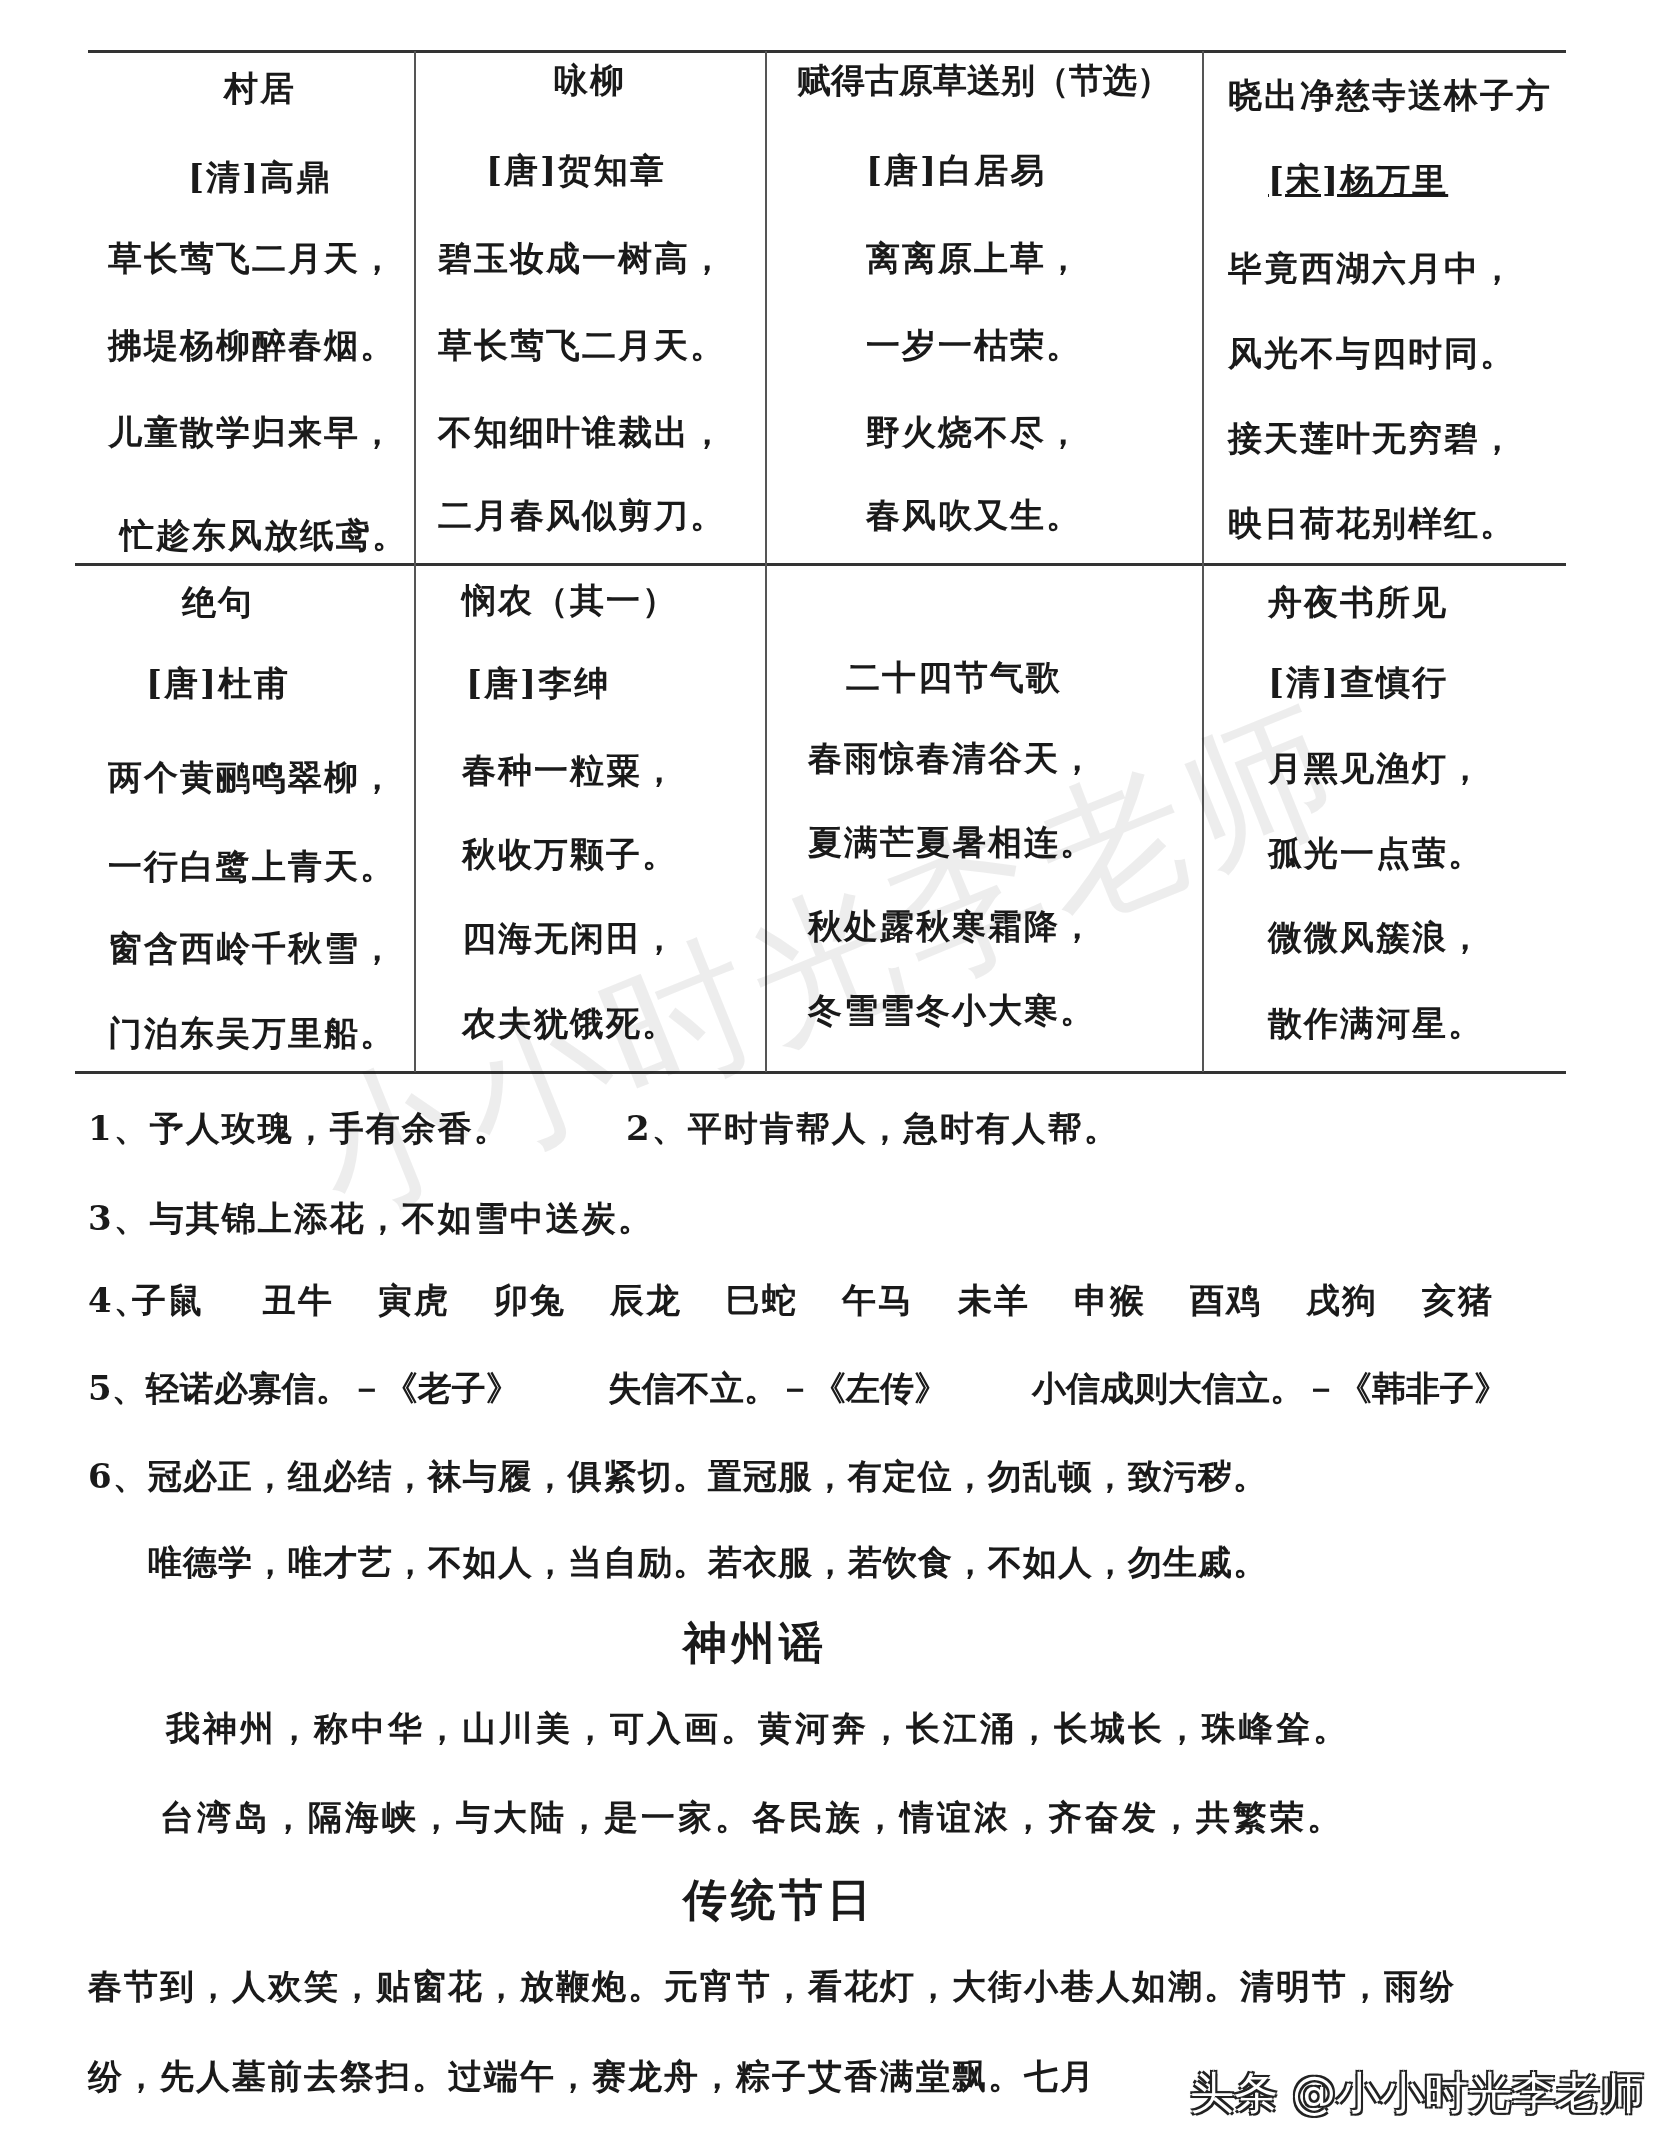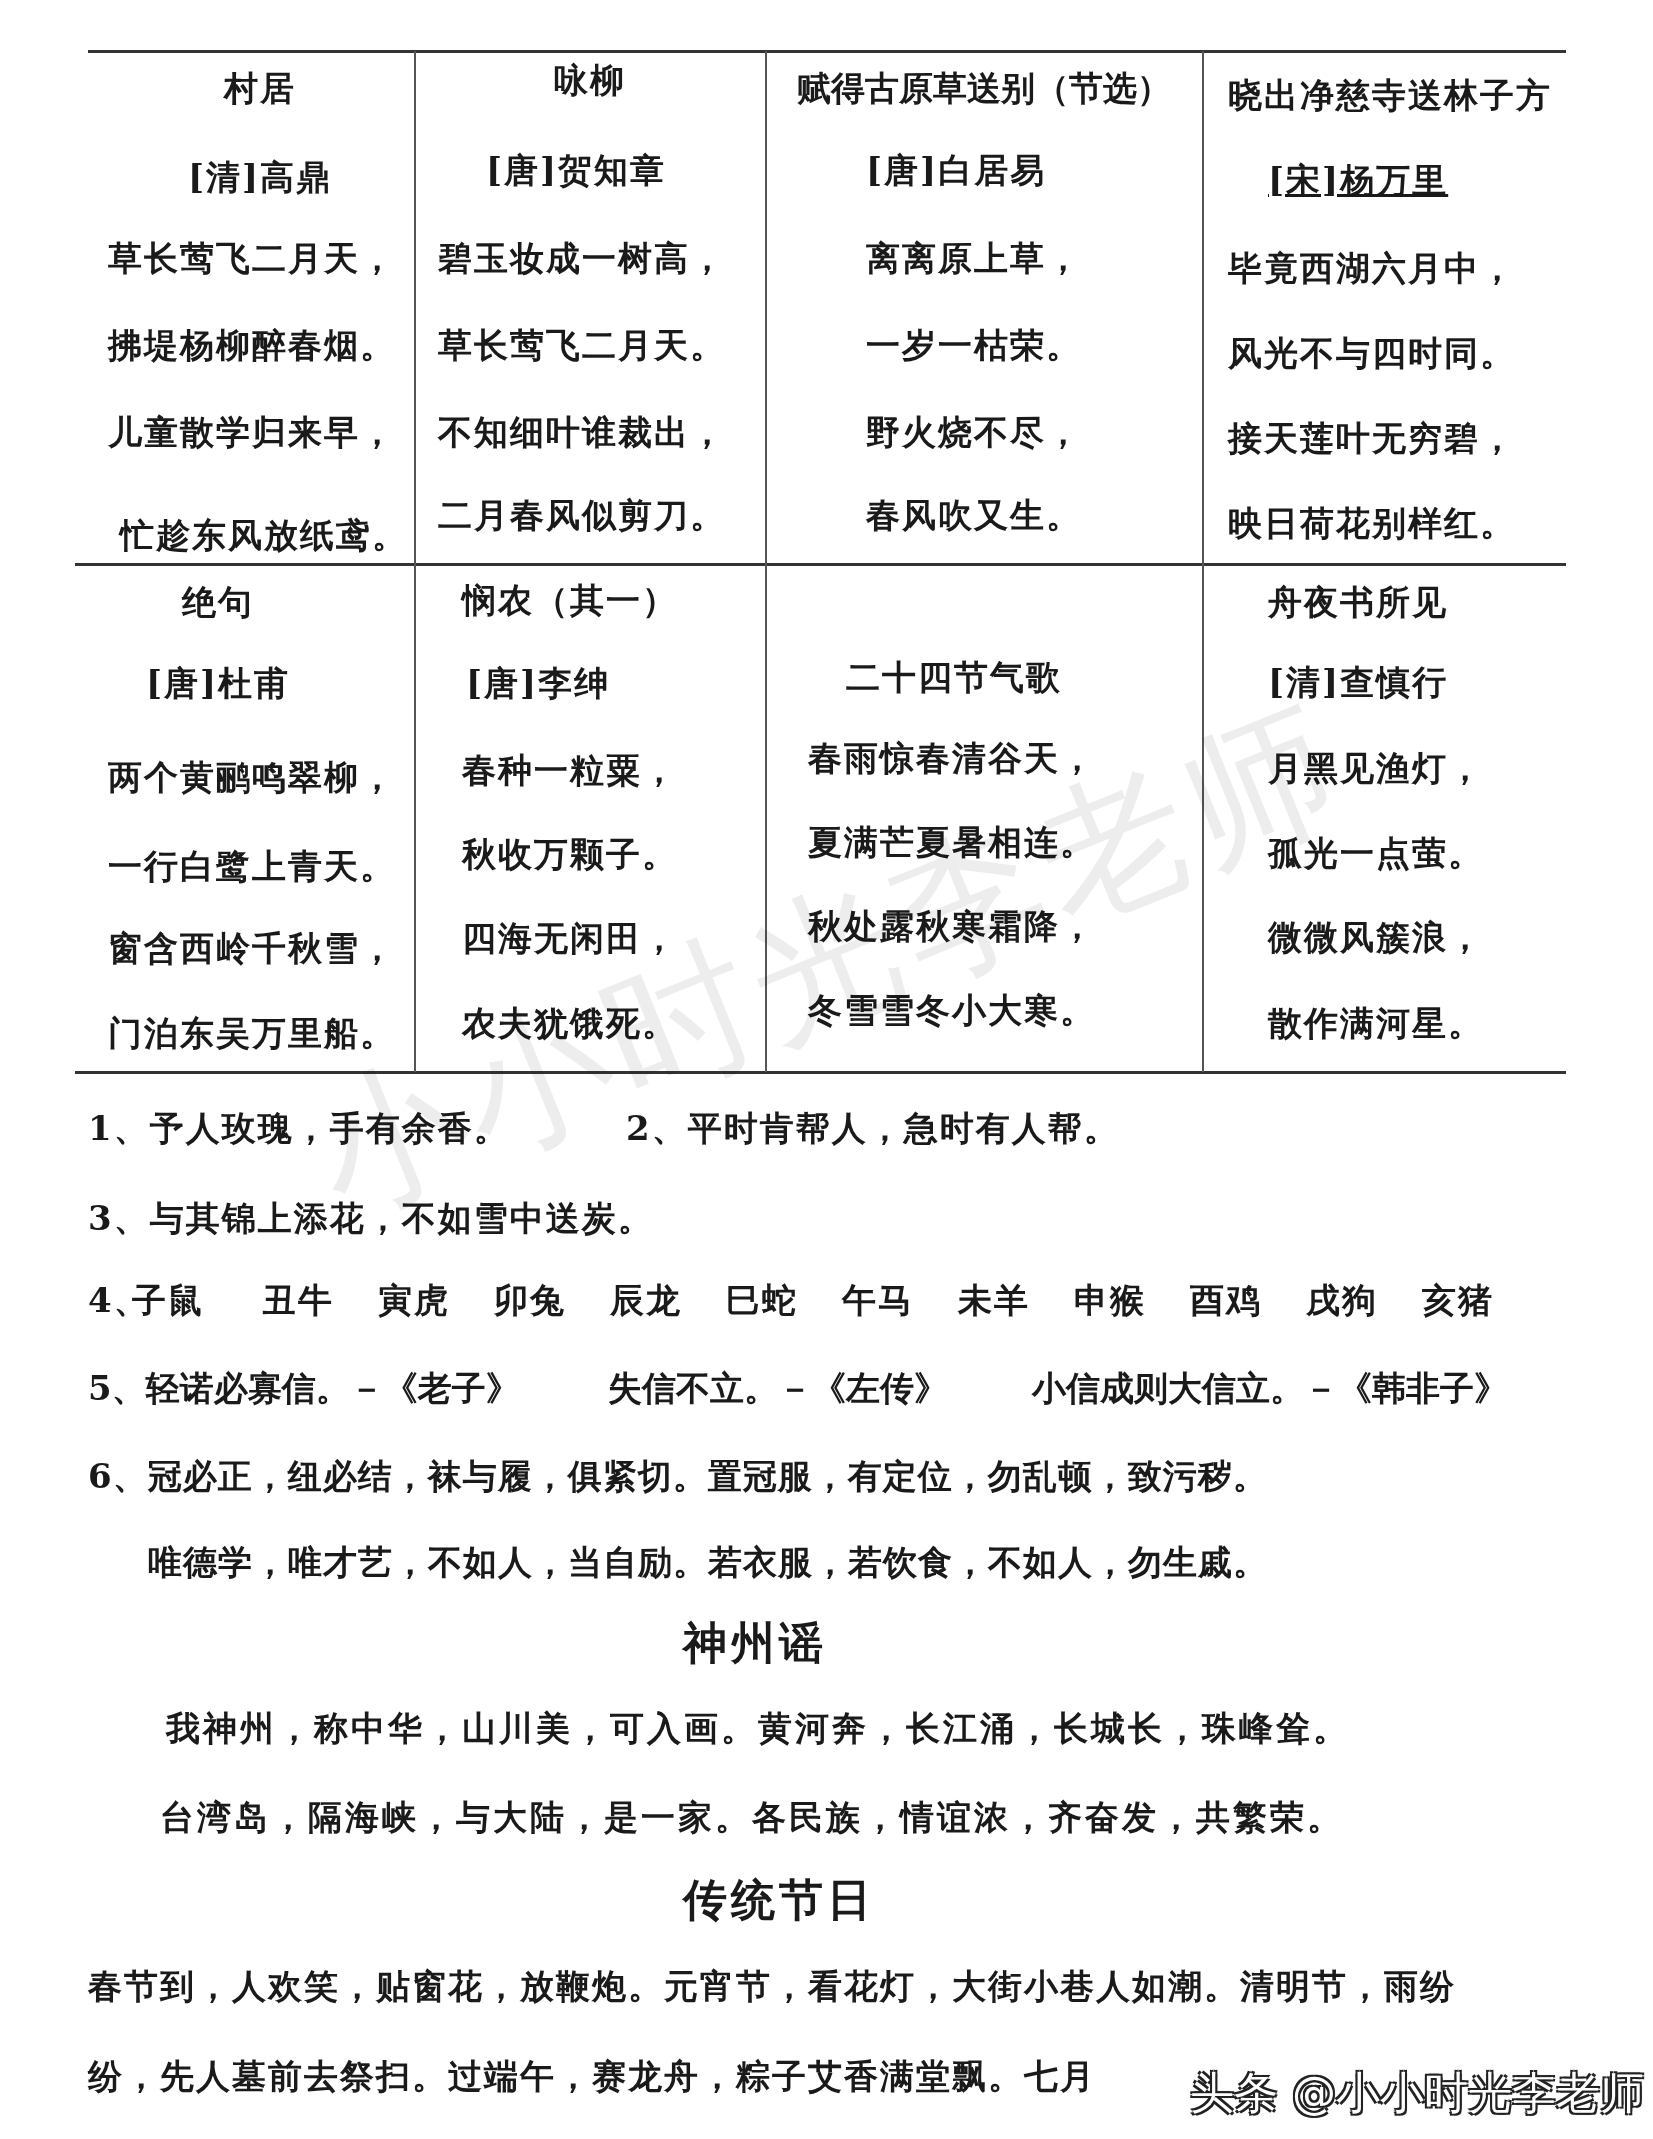--- a/index.html
+++ b/index.html
@@ -38,21 +38,21 @@
 <div>
   <div class="t ctr" style="left:590px; top:60px;">咏柳</div>
   <div class="t ctr" style="left:576px; top:150px;">[唐]贺知章</div>
   <div class="t" style="left:438px; top:238px;">碧玉妆成一树高，</div>
   <div class="t" style="left:438px; top:325px;">草长莺飞二月天。</div>
   <div class="t" style="left:438px; top:412px;">不知细叶谁裁出，</div>
   <div class="t" style="left:438px; top:495px;">二月春风似剪刀。</div>
 </div>
 
 <div>
-  <div class="t ctr" style="left:984px; top:60px; letter-spacing:0px;margin-top:8px;">赋得古原草送别（节选）</div>
+  <div class="t ctr" style="left:984px; top:60px; letter-spacing:0px;">赋得古原草送别（节选）</div>
   <div class="t" style="left:866px; top:150px;">[唐]白居易</div>
   <div class="t" style="left:866px; top:238px;">离离原上草，</div>
   <div class="t" style="left:866px; top:325px;">一岁一枯荣。</div>
   <div class="t" style="left:866px; top:412px;">野火烧不尽，</div>
   <div class="t" style="left:866px; top:495px;">春风吹又生。</div>
 </div>
 
 <div>
   <div class="t" style="left:1228px; top:75px;">晓出净慈寺送林子方</div>
   <div class="t" style="left:1268px; top:160px;text-decoration:underline;">[宋]杨万里</div>

